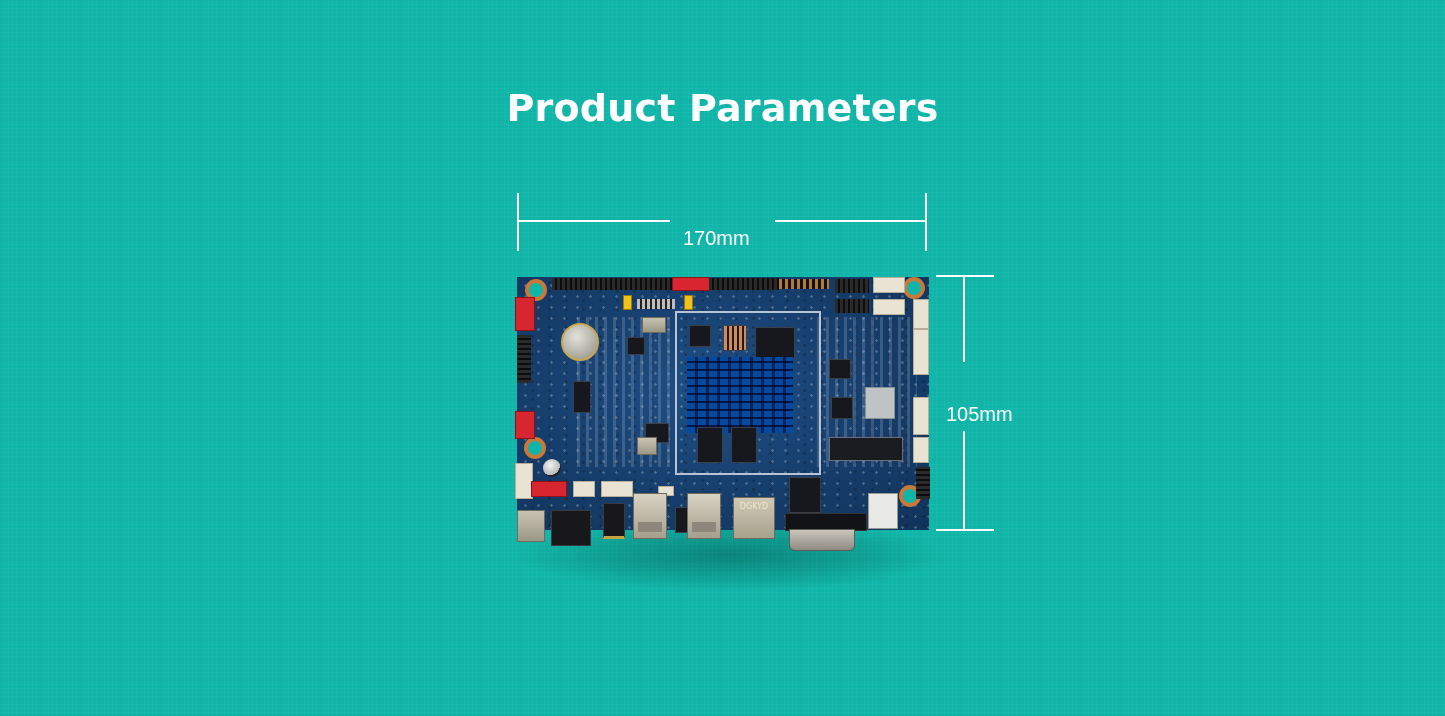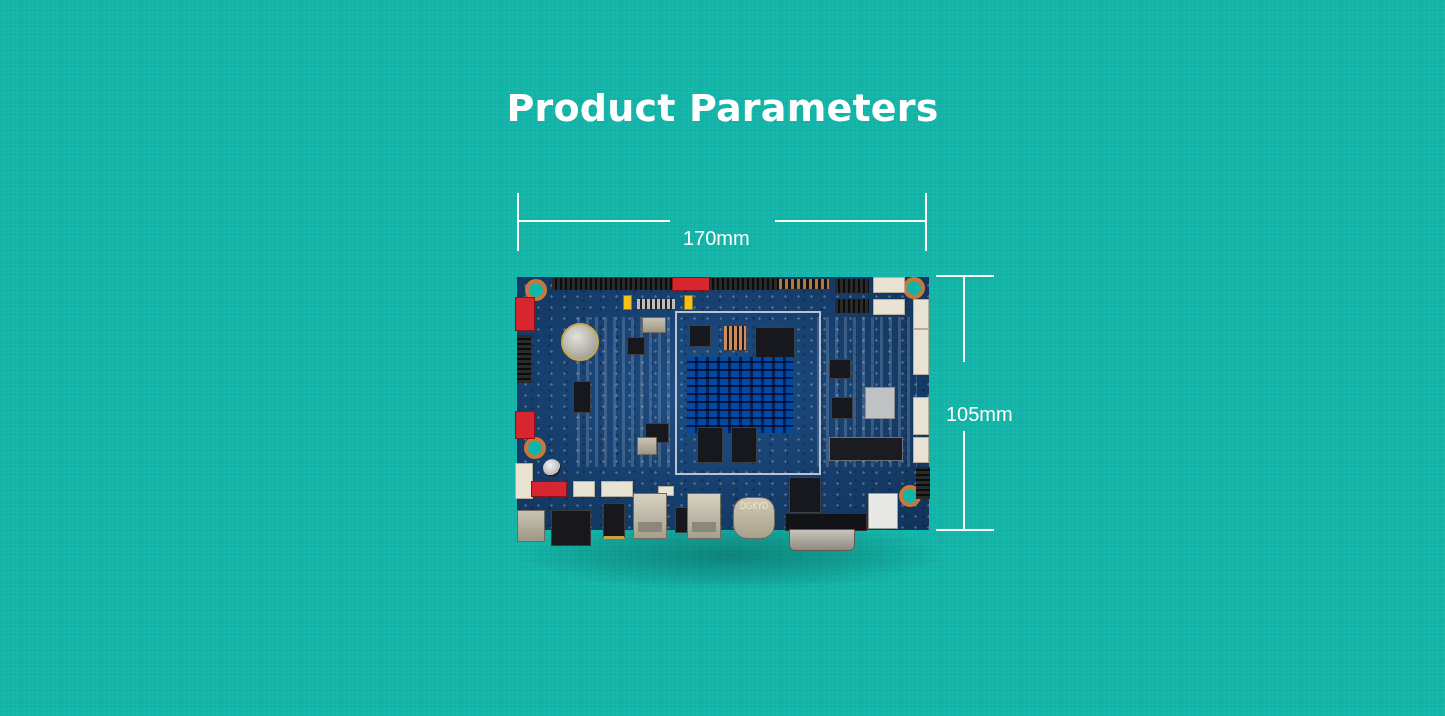--- a/index.html
+++ b/index.html
@@ -170,18 +170,18 @@
   <div class="white-conn" style="left:56px; top:204px; width:20px; height:14px;"></div>
   <div class="white-conn" style="left:84px; top:204px; width:30px; height:14px;"></div>
   <div class="white-conn" style="left:141px; top:209px; width:14px; height:8px;"></div>
 
   <div class="silver" style="left:0px; top:233px; width:26px; height:30px;"></div>
   <div class="dc-jack" style="left:34px; top:233px; width:38px; height:34px;"></div>
   <div class="dc-jack" style="left:86px; top:226px; width:20px; height:32px; border-bottom:3px solid #c8a23e;"></div>
   <div class="usb" style="left:116px; top:216px; width:32px; height:44px;"></div>
   <div class="chip" style="left:158px; top:230px; width:12px; height:24px;"></div>
   <div class="usb" style="left:170px; top:216px; width:32px; height:44px;"></div>
-  <div class="rj45" style="left:216px; top:220px; width:40px; height:40px;border-radius:14px;"><span style="position:relative; top:4px;">DGKYD</span></div>
+  <div class="rj45" style="left:216px; top:220px; width:40px; height:40px;"><span style="position:relative; top:4px;">DGKYD</span></div>
   <div class="chip" style="left:272px; top:200px; width:30px; height:34px;"></div>
   <div class="db9" style="left:268px; top:236px; width:80px; height:16px;"></div>
   <div class="db9-shell" style="left:272px; top:252px; width:64px; height:20px;"></div>
   <div class="sim" style="left:351px; top:216px; width:28px; height:34px;"></div>
 </div>
 
 </body></html>

